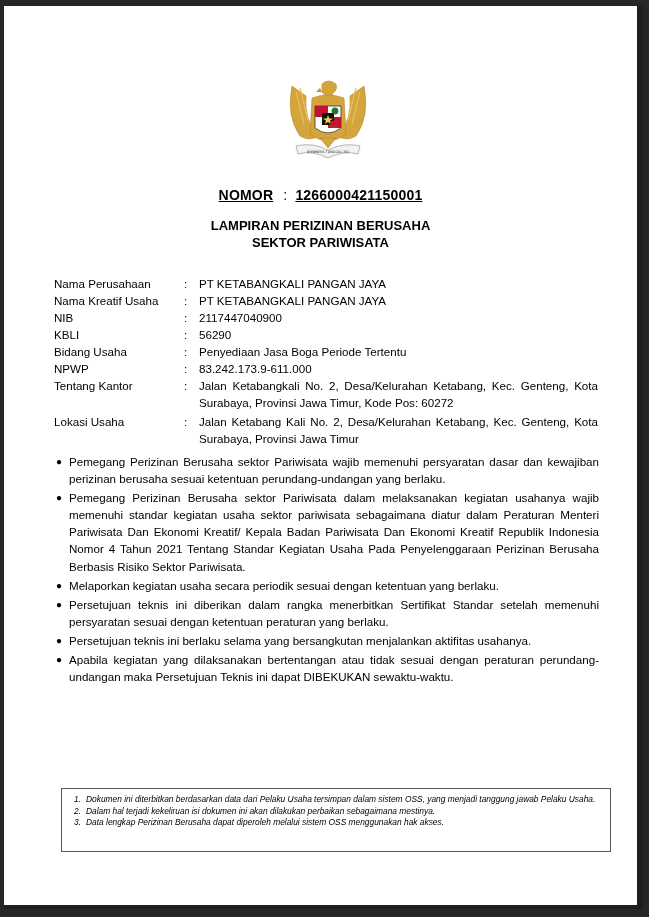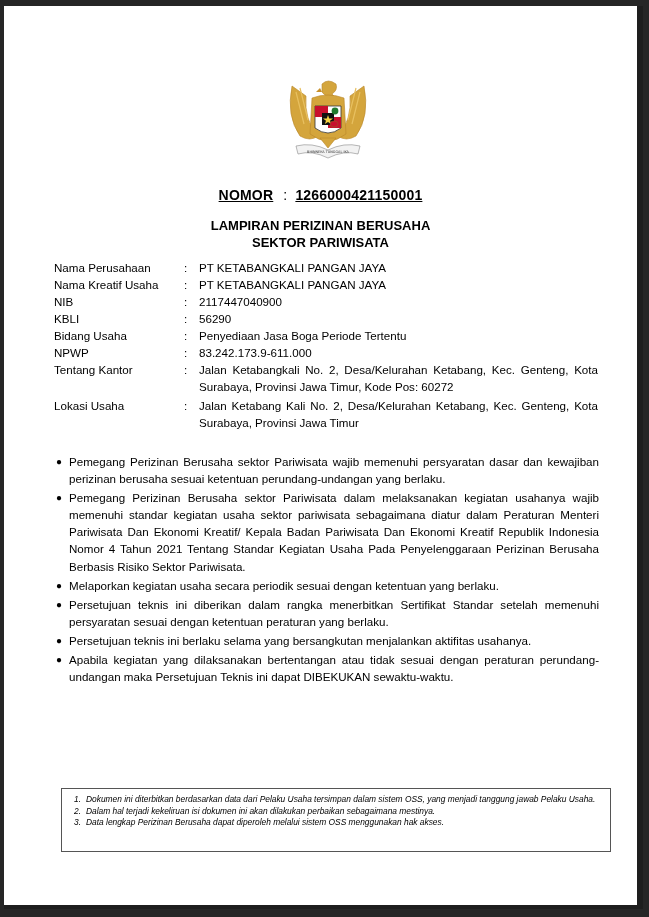--- a/index.html
+++ b/index.html
@@ -28,21 +28,21 @@
       text-align: center; font-weight: bold; font-size: 14px;
       letter-spacing: 0.2px;
       text-decoration: underline;
     }
     .nomor .sep { display: inline-block; margin: 0 8px 0 10px; font-weight: normal; }
     .title {
       position: absolute; left: 0; right: 0; top: 211px;
       text-align: center; font-weight: bold; font-size: 13px; line-height: 17px;
     }
     .info {
-      position: absolute; left: 50px; top: 253px; width: 544px;
+      position: absolute; left: 50px; top: 269px; width: 544px;
       font-size: 11.6px; line-height: 17px;
     }
     .info-row { display: flex; }
     .info-row.multi { margin-bottom: 2px; }
     .info-label { width: 130px; flex: none; }
     .info-colon { width: 15px; flex: none; }
     .info-value { flex: 1; text-align: justify; }
     .bullets {
       position: absolute; left: 50px; top: 447px; width: 545px;
       margin: 0; padding: 0; list-style: none;

